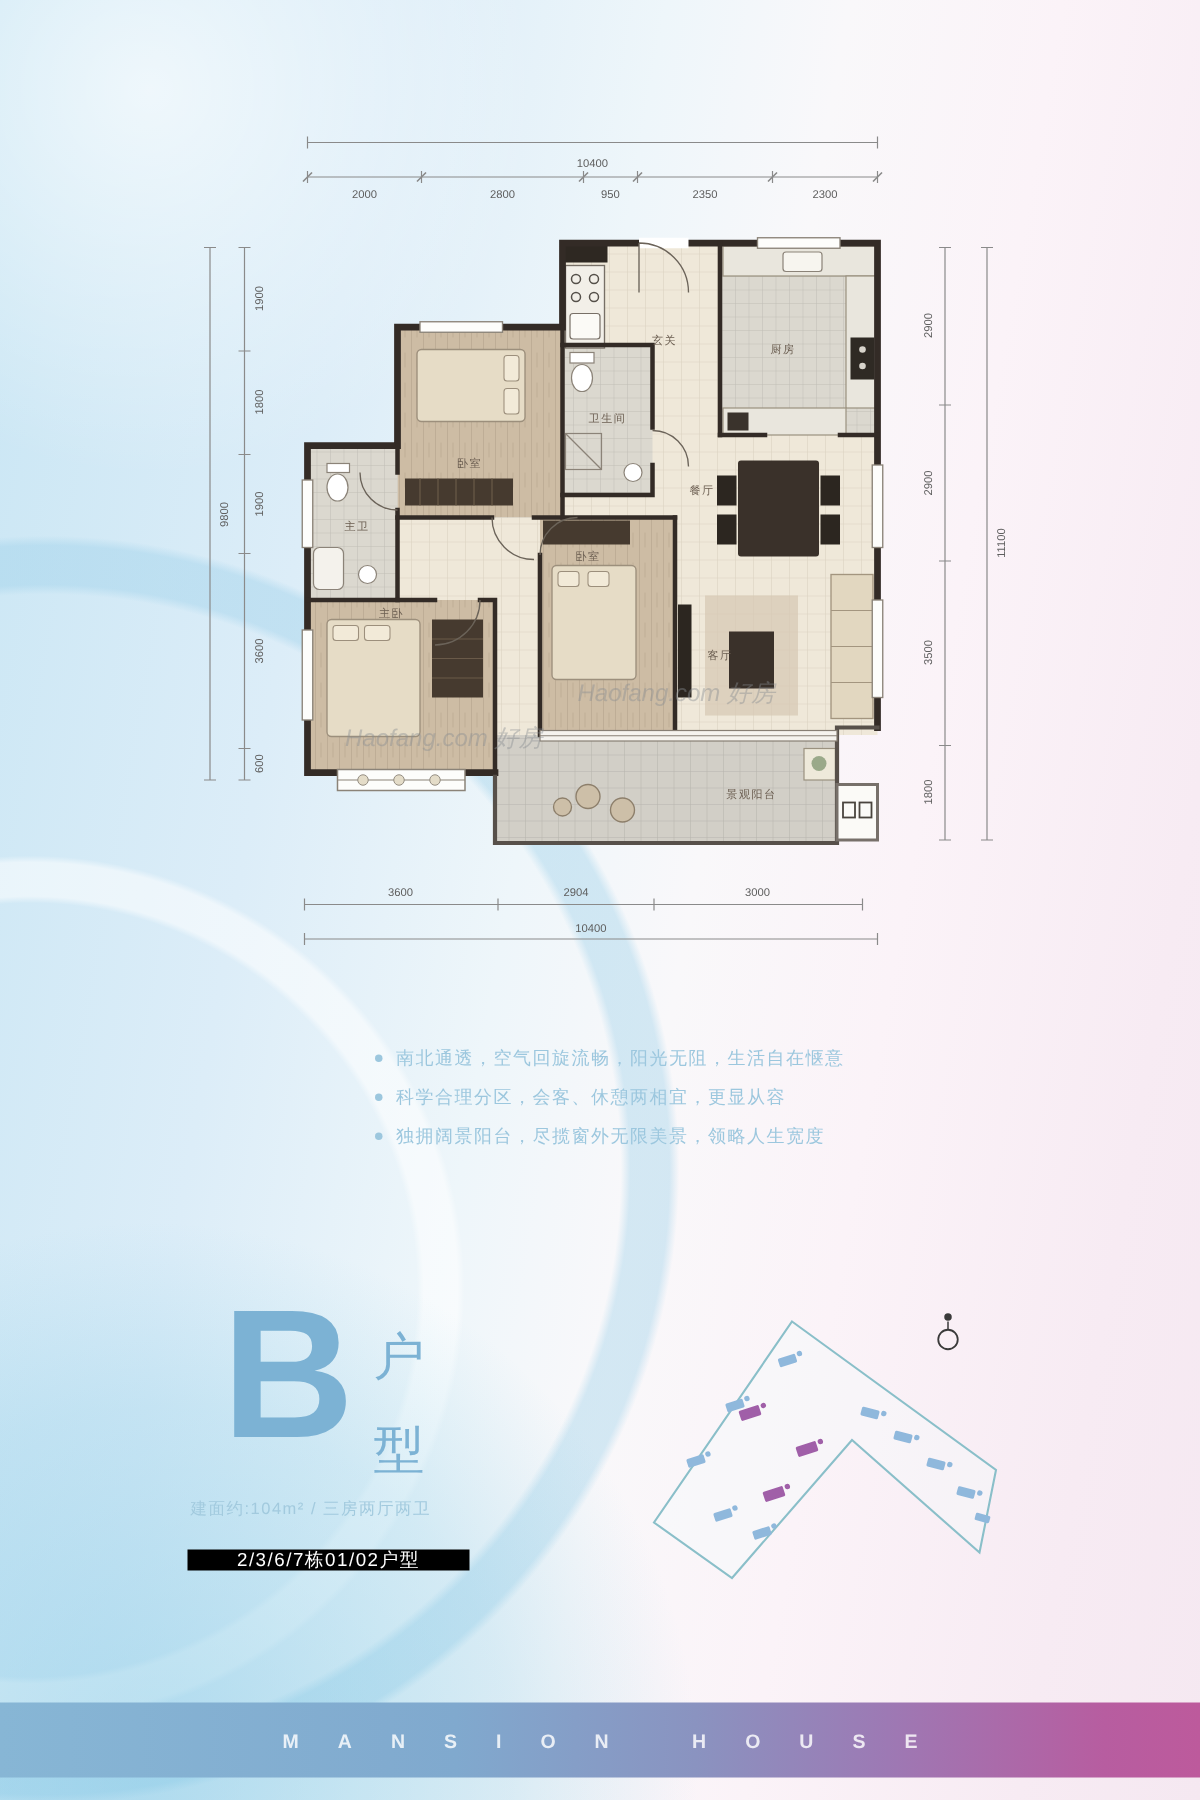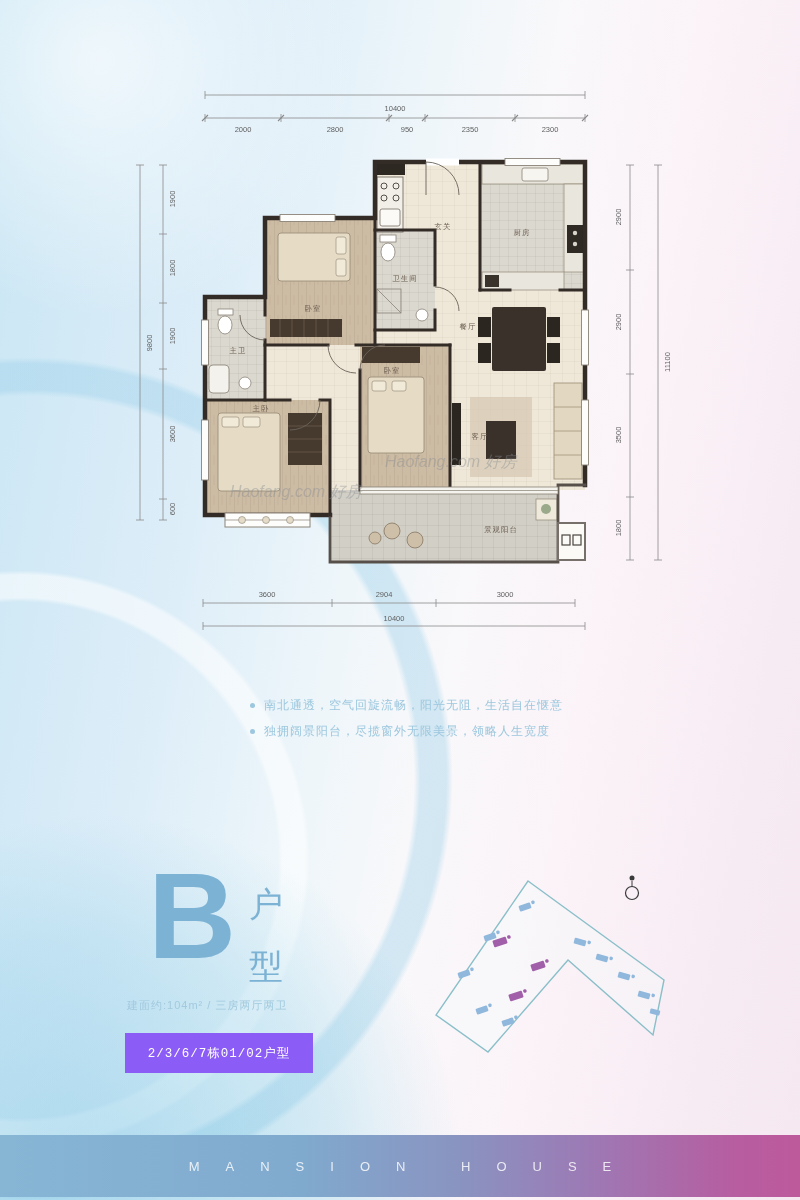--- a/index.html
+++ b/index.html
@@ -23,28 +23,28 @@
   .features{position:absolute;left:250px;top:692px;width:330px;}
   .feature{display:flex;align-items:center;height:26px;color:#9cc7de;font-size:12px;letter-spacing:1px;}
   .feature .dot{width:5px;height:5px;border-radius:50%;background:#9cc7de;margin-right:9px;flex:0 0 auto;}
 
   .big-letter{position:absolute;left:148px;top:852px;font-size:122px;line-height:1.05;
     font-weight:600;color:#7cb2d4;}
   .type-char{position:absolute;left:249px;font-size:34px;color:#7cb2d4;letter-spacing:2px;}
   .type-char.c1{top:882px;}
   .type-char.c2{top:944px;}
   .area-line{position:absolute;left:127px;top:998px;font-size:11px;color:#a2cade;letter-spacing:1px;}
-  .banner{position:absolute;left:125px;top:1033px;width:188px;height:40px;background:#8b5cf6;
-    color:#ffffff;font-size:12.5px;display:flex;align-items:center;justify-content:center;letter-spacing:1px;font-family:Liberation Mono, monospace;}
+  .banner{position:absolute;left:125px;top:1033px;width:188px;height:14px;background:#000000;
+    color:#ffffff;font-size:12.5px;display:flex;align-items:center;justify-content:center;letter-spacing:1px;}
 
   .keyplan{position:absolute;left:430px;top:862px;width:250px;height:205px;}
 
-  .footer-band{position:absolute;left:0;top:1135px;width:800px;height:62px;
+  .footer-band{position:absolute;left:0;top:1135px;width:800px;height:50px;
     background:linear-gradient(90deg,#87b6d5 0%,#80a9ce 38%,#8a93c0 58%,#9d79b4 74%,#b75da0 92%,#bd5a9c 100%);
-    display:flex;align-items:center;justify-content:center;}
+    display:flex;align-items:center;justify-content:center;font-weight:bold;}
   .footer-band .brand{color:rgba(255,255,255,.82);font-size:13px;letter-spacing:26px;padding-left:26px;}
 
   svg text{font-family:"Liberation Sans", sans-serif;}
   .dimtxt{font-size:7.5px;fill:#5f5f5f;}
   .roomtxt{font-size:7.4px;fill:#6b5e51;letter-spacing:1px;}
   .wm{fill:rgba(135,140,146,.42);font-size:16px;font-style:italic;}
 </style>
 </head>
 <body>
 
@@ -275,20 +275,24 @@
 </svg>
 </div>
 
 <div class="features">
   <div class="feature">
       <span class="dot"></span>
       <span>南北通透，空气回旋流畅，阳光无阻，生活自在惬意</span>
     </div>
   <div class="feature">
       <span class="dot"></span>
+      <span>科学合理分区，会客、休憩两相宜，更显从容</span>
+    </div>
+  <div class="feature">
+      <span class="dot"></span>
       <span>独拥阔景阳台，尽揽窗外无限美景，领略人生宽度</span>
     </div>
 </div>
 
 <div class="big-letter">B</div>
 <div class="type-char c1">户</div>
 <div class="type-char c2">型</div>
 <div class="area-line">建面约:104m²  /  三房两厅两卫</div>
 <div class="banner">2/3/6/7栋01/02户型</div>
 

